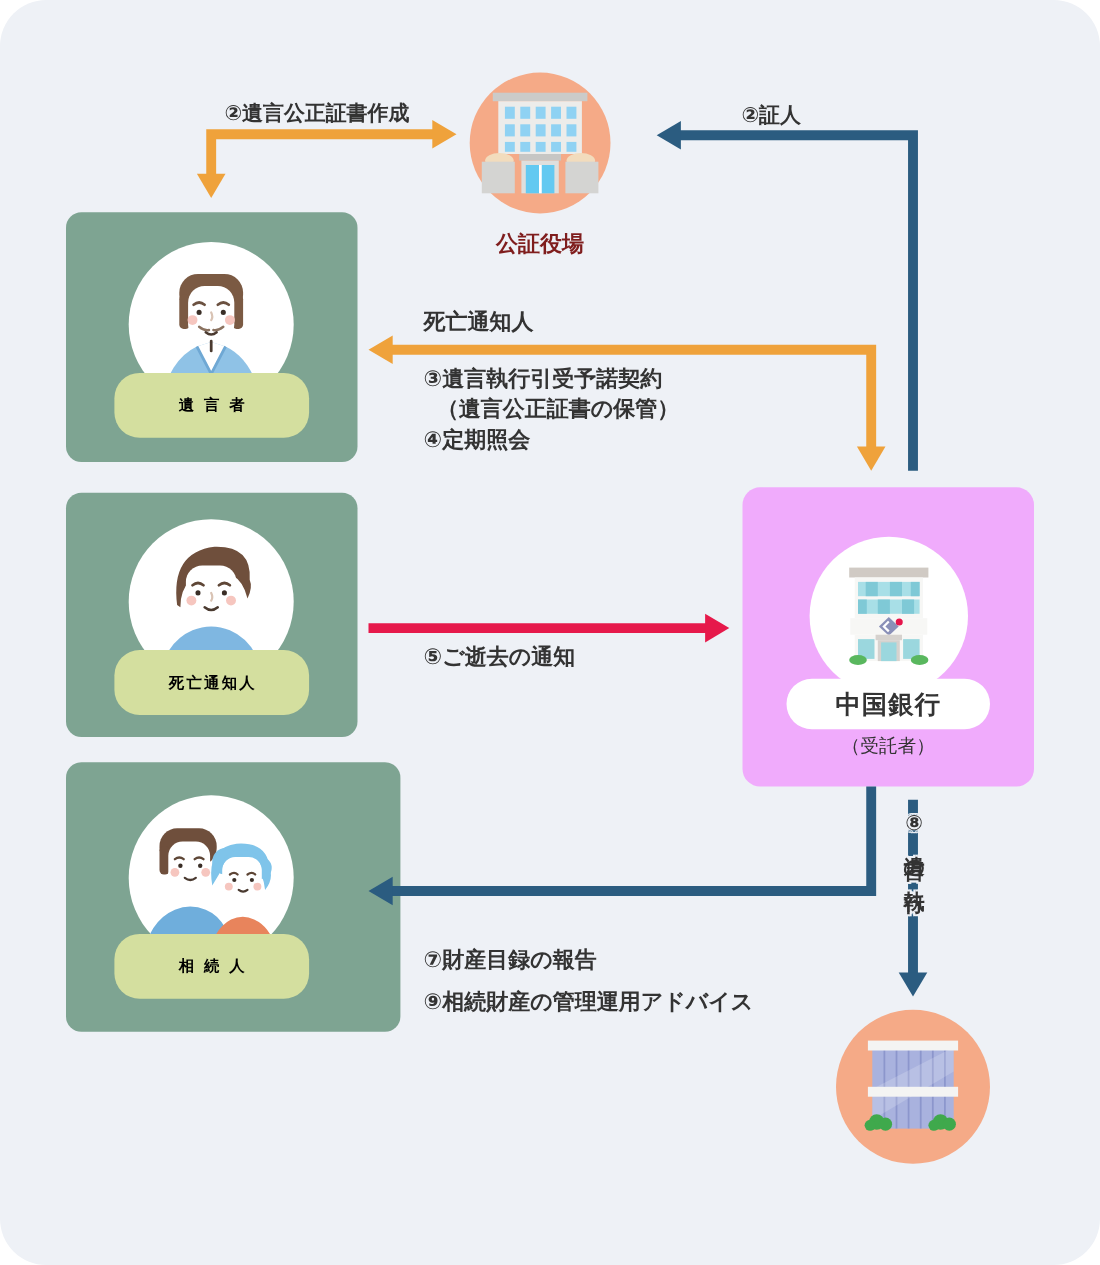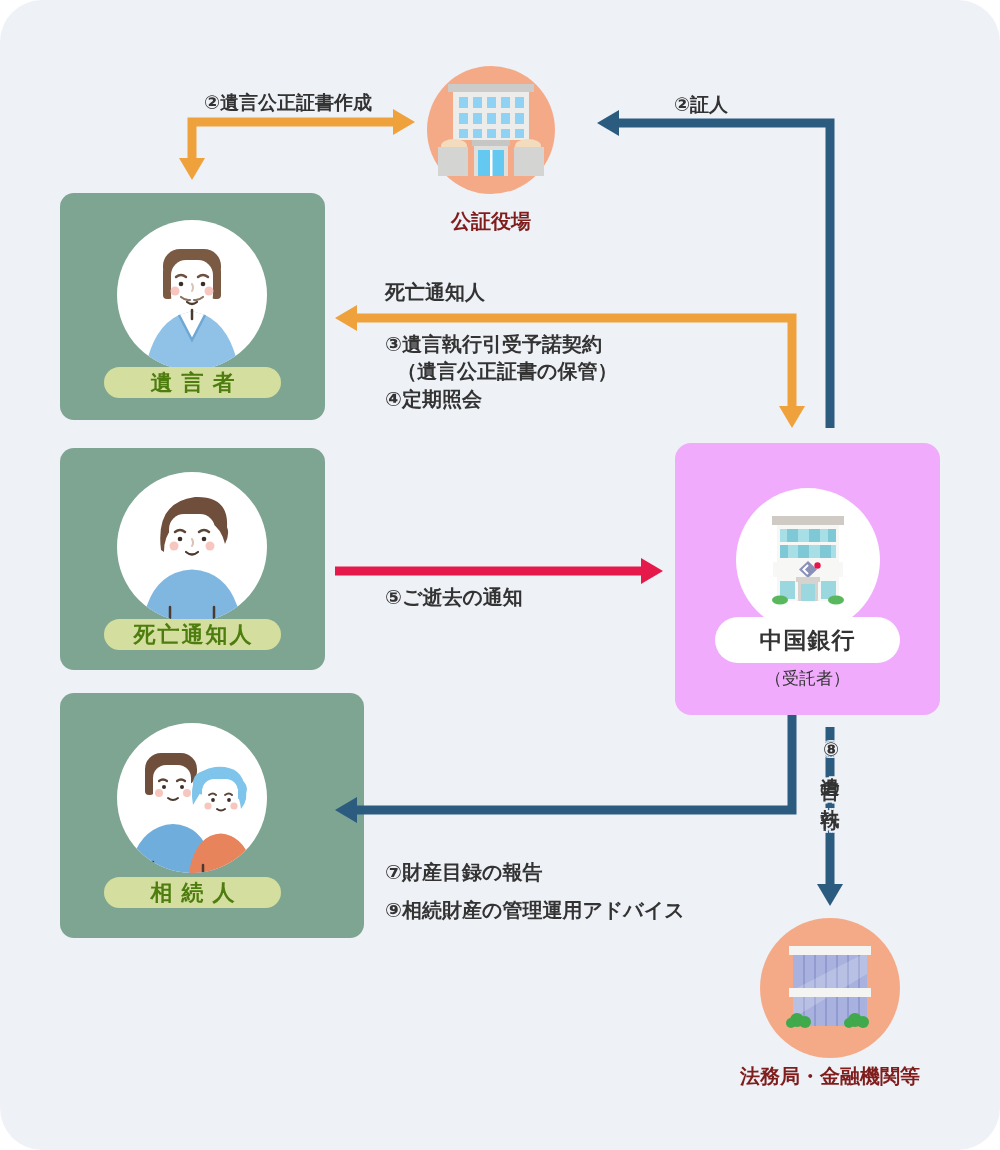--- a/index.html
+++ b/index.html
@@ -11,23 +11,23 @@
   svg{display:block;}
   
   .arrows{position:absolute;left:0;top:0;z-index:5;pointer-events:none;}
   
   .gbox{position:absolute;width:265px;background:#7EA492;border-radius:14px;z-index:2;}
   .avatar{
     position:absolute;left:57px;width:150px;height:150px;background:#ffffff;
     border-radius:50%;overflow:hidden;z-index:1;
   }
   .pill{
-    position:absolute;left:44px;width:177px;height:31px;border-radius:23px;
+    position:absolute;left:44px;width:177px;height:59px;border-radius:23px;
     background:#D4DF9F;display:flex;align-items:center;justify-content:center;
-    font-size:22px;font-weight:bold;color:#4d7c0f;z-index:3;
+    font-size:14px;font-weight:bold;color:#000000;z-index:3;
   }
   .pill.sp{letter-spacing:9px;text-indent:9px;}
   .pill.sp2{letter-spacing:2px;text-indent:2px;}
   
   .peach{position:absolute;background:#F5AA87;border-radius:50%;z-index:2;
          display:flex;align-items:center;justify-content:center;}
   
   .bankbox{position:absolute;left:675px;top:443px;width:265px;height:272px;
            background:#f0abfc;border-radius:16px;z-index:2;}
   .bank-avatar{position:absolute;left:61px;top:45px;width:144px;height:144px;
@@ -252,21 +252,20 @@
       <g fill="#3FA94C">
         <circle cx="12" cy="76" r="7"></circle>
           <circle cx="20" cy="78" r="6"></circle>
           <circle cx="6" cy="79" r="5"></circle>
         <circle cx="70" cy="76" r="7"></circle>
           <circle cx="78" cy="78" r="6"></circle>
           <circle cx="64" cy="79" r="5"></circle>
       </g>
     </svg>
   </div>
-  <div class="node-label" style="left:690px;top:1063px;width:280px;font-size:20px;">法務局・金融機関等</div>
 
   <div class="flabel s19" style="left:204px;top:90px;">②遺言公正証書作成</div>
   <div class="flabel s19" style="left:674px;top:92px;">②証人</div>
   <div class="flabel" style="left:385px;top:279px;">死亡通知人</div>
   <div class="flabel" style="left:385px;top:331px;">③遺言執行引受予諾契約</div>
   <div class="flabel" style="left:397px;top:358px;">（遺言公正証書の保管）</div>
   <div class="flabel" style="left:385px;top:386px;">④定期照会</div>
   <div class="flabel" style="left:385px;top:584px;">⑤ご逝去の通知</div>
   <div class="flabel" style="left:385px;top:859px;">⑦財産目録の報告</div>
   <div class="flabel" style="left:385px;top:897px;">⑨相続財産の管理運用アドバイス</div>

